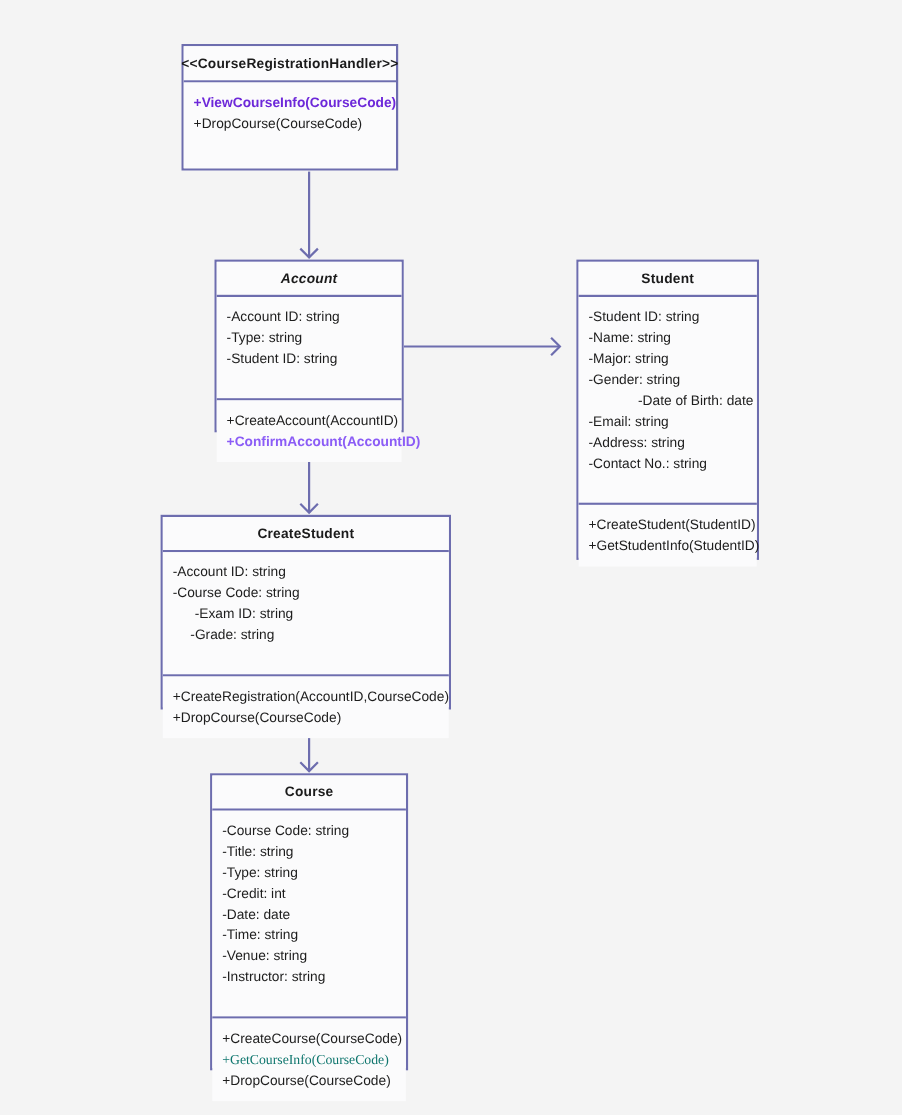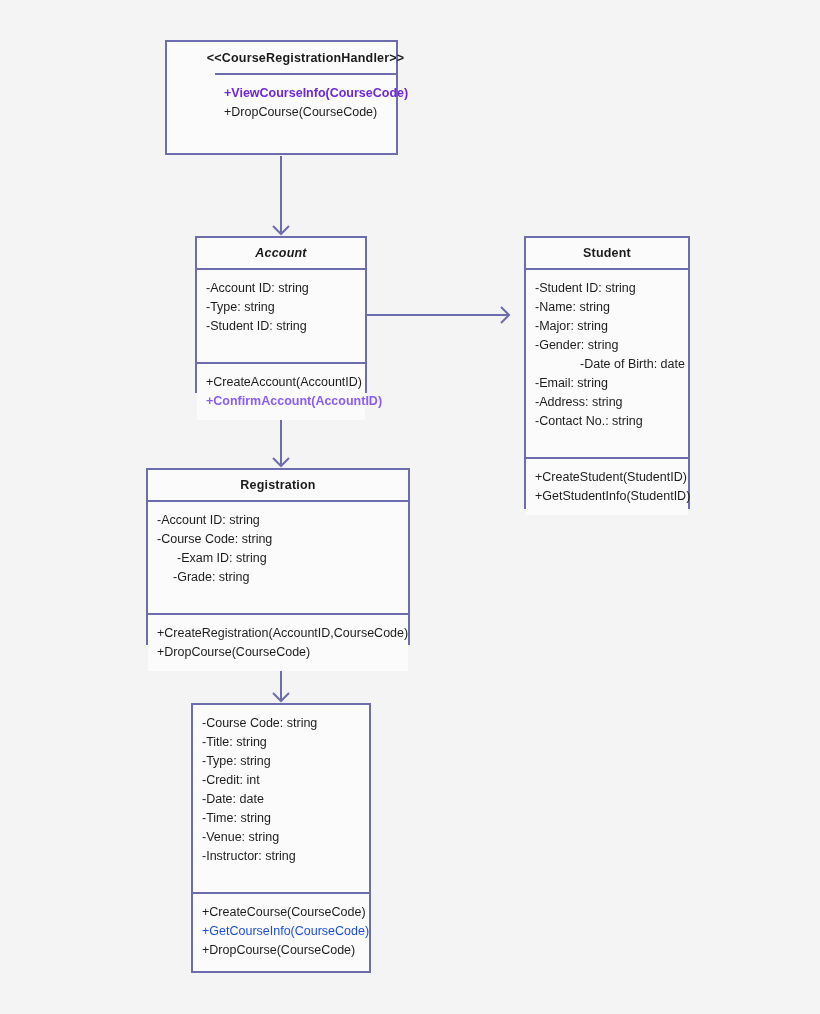--- a/index.html
+++ b/index.html
@@ -88,21 +88,21 @@
         <line x1="281" y1="394" x2="281" y2="466" stroke="#6d6dae" stroke-width="2"></line>
         <polyline points="273,458 281,466 289,458" fill="none" stroke="#6d6dae" stroke-width="2" stroke-linecap="butt" stroke-linejoin="miter"></polyline>
       </g>
       <g>
         <line x1="281" y1="646" x2="281" y2="701" stroke="#6d6dae" stroke-width="2"></line>
         <polyline points="273,693 281,701 289,693" fill="none" stroke="#6d6dae" stroke-width="2" stroke-linecap="butt" stroke-linejoin="miter"></polyline>
       </g>
     </svg>
 
   <div id="class-layer">
-      <div class="uml-class" style="left: 165px; top: 40px; width: 233px; height: 115px; border-color: rgb(109, 109, 174); background: rgb(251, 251, 252); padding-left: 48px;">
+      <div class="uml-class" style="left: 165px; top: 40px; width: 197px; height: 115px; border-color: rgb(109, 109, 174); background: rgb(251, 251, 252);">
         <div class="class-name-band" style="height: 33px; border-bottom-color: rgb(109, 109, 174);">&lt;&lt;CourseRegistrationHandler&gt;&gt;</div>
         <div class="class-ops">
           <div class="member-line" style="color: #6d28d9; font-weight: bold;">+ViewCourseInfo(CourseCode)</div>
           <div class="member-line" style="color: rgb(29, 29, 29);">+DropCourse(CourseCode)</div>
         </div>
       </div>
       <div class="uml-class" style="left: 195px; top: 236px; width: 172px; height: 157px; border-color: rgb(109, 109, 174); background: rgb(251, 251, 252);">
         <div class="class-name-band" style="height: 32px; border-bottom-color: rgb(109, 109, 174); font-style: italic;">Account</div>
         <div class="class-attrs" style="border-bottom-color: rgb(109, 109, 174);">
           <div class="member-line" style="color: rgb(29, 29, 29);">-Account ID: string</div>
@@ -125,44 +125,45 @@
           <div class="member-line" style="color: rgb(29, 29, 29);">-Email: string</div>
           <div class="member-line" style="color: rgb(29, 29, 29);">-Address: string</div>
           <div class="member-line" style="color: rgb(29, 29, 29);">-Contact No.: string</div>
         </div>
         <div class="class-ops">
           <div class="member-line" style="color: rgb(29, 29, 29);">+CreateStudent(StudentID)</div>
           <div class="member-line" style="color: rgb(29, 29, 29);">+GetStudentInfo(StudentID)</div>
         </div>
       </div>
       <div class="uml-class" style="left: 146px; top: 468px; width: 264px; height: 177px; border-color: rgb(109, 109, 174); background: rgb(251, 251, 252);">
-        <div class="class-name-band" style="height: 32px; border-bottom-color: rgb(109, 109, 174);">Registration</div>
+        <div class="class-name-band" style="height: 32px; border-bottom-color: rgb(109, 109, 174);">CreateStudent</div>
         <div class="class-attrs" style="border-bottom-color: rgb(109, 109, 174);">
           <div class="member-line" style="color: rgb(29, 29, 29);">-Account ID: string</div>
           <div class="member-line" style="color: rgb(29, 29, 29);">-Course Code: string</div>
           <div class="member-line" style="color: rgb(29, 29, 29); margin-left: 20px;">-Exam ID: string</div>
           <div class="member-line" style="color: rgb(29, 29, 29); margin-left: 16px;">-Grade: string</div>
         </div>
         <div class="class-ops">
           <div class="member-line" style="color: rgb(29, 29, 29);">+CreateRegistration(AccountID,CourseCode)</div>
           <div class="member-line" style="color: rgb(29, 29, 29);">+DropCourse(CourseCode)</div>
         </div>
       </div>
       <div class="uml-class" style="left: 191px; top: 703px; width: 180px; height: 270px; border-color: rgb(109, 109, 174); background: rgb(251, 251, 252);">
+        <div class="class-name-band" style="height: 32px; border-bottom-color: rgb(109, 109, 174);">Course</div>
         <div class="class-attrs" style="border-bottom-color: rgb(109, 109, 174);">
           <div class="member-line" style="color: rgb(29, 29, 29);">-Course Code: string</div>
           <div class="member-line" style="color: rgb(29, 29, 29);">-Title: string</div>
           <div class="member-line" style="color: rgb(29, 29, 29);">-Type: string</div>
           <div class="member-line" style="color: rgb(29, 29, 29);">-Credit: int</div>
           <div class="member-line" style="color: rgb(29, 29, 29);">-Date: date</div>
           <div class="member-line" style="color: rgb(29, 29, 29);">-Time: string</div>
           <div class="member-line" style="color: rgb(29, 29, 29);">-Venue: string</div>
           <div class="member-line" style="color: rgb(29, 29, 29);">-Instructor: string</div>
         </div>
         <div class="class-ops">
           <div class="member-line" style="color: rgb(29, 29, 29);">+CreateCourse(CourseCode)</div>
-          <div class="member-line" style="color: #1d4ed8;">+GetCourseInfo(CourseCode)</div>
+          <div class="member-line" style="color: #0f766e; font-family: Liberation Serif, serif;">+GetCourseInfo(CourseCode)</div>
           <div class="member-line" style="color: rgb(29, 29, 29);">+DropCourse(CourseCode)</div>
         </div>
       </div>
     </div>
 
 </div>
 
 </body></html>

